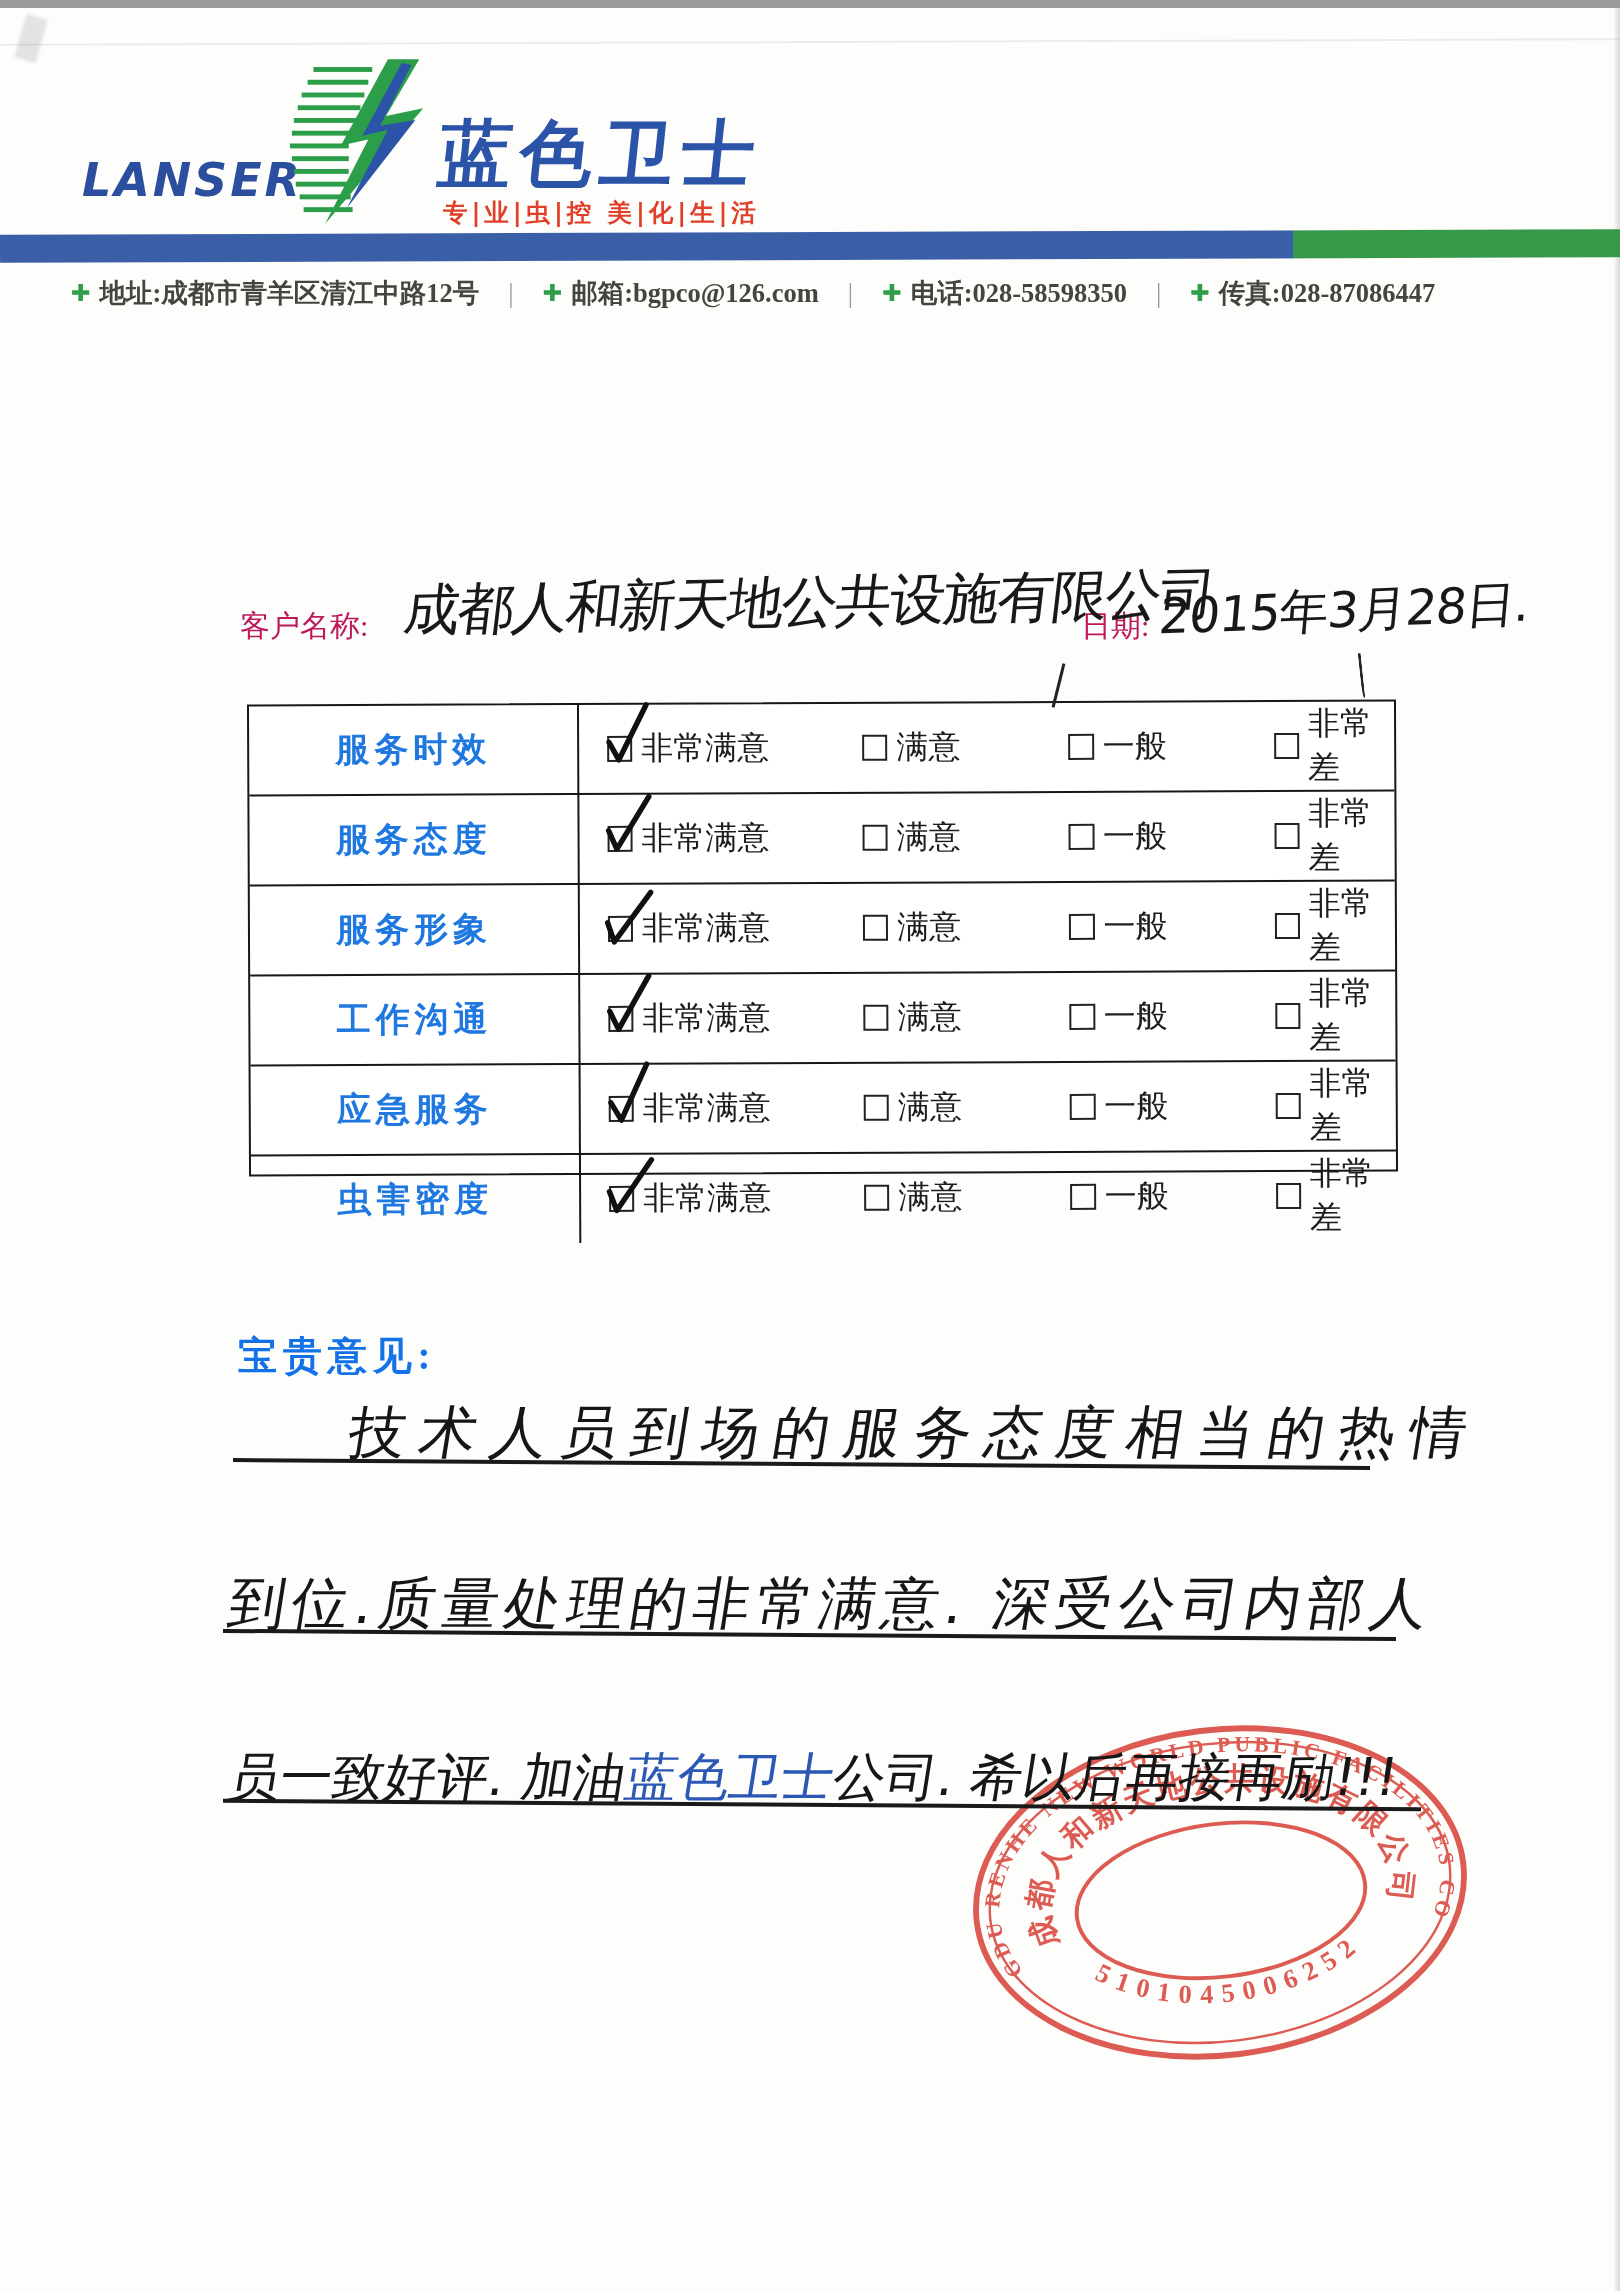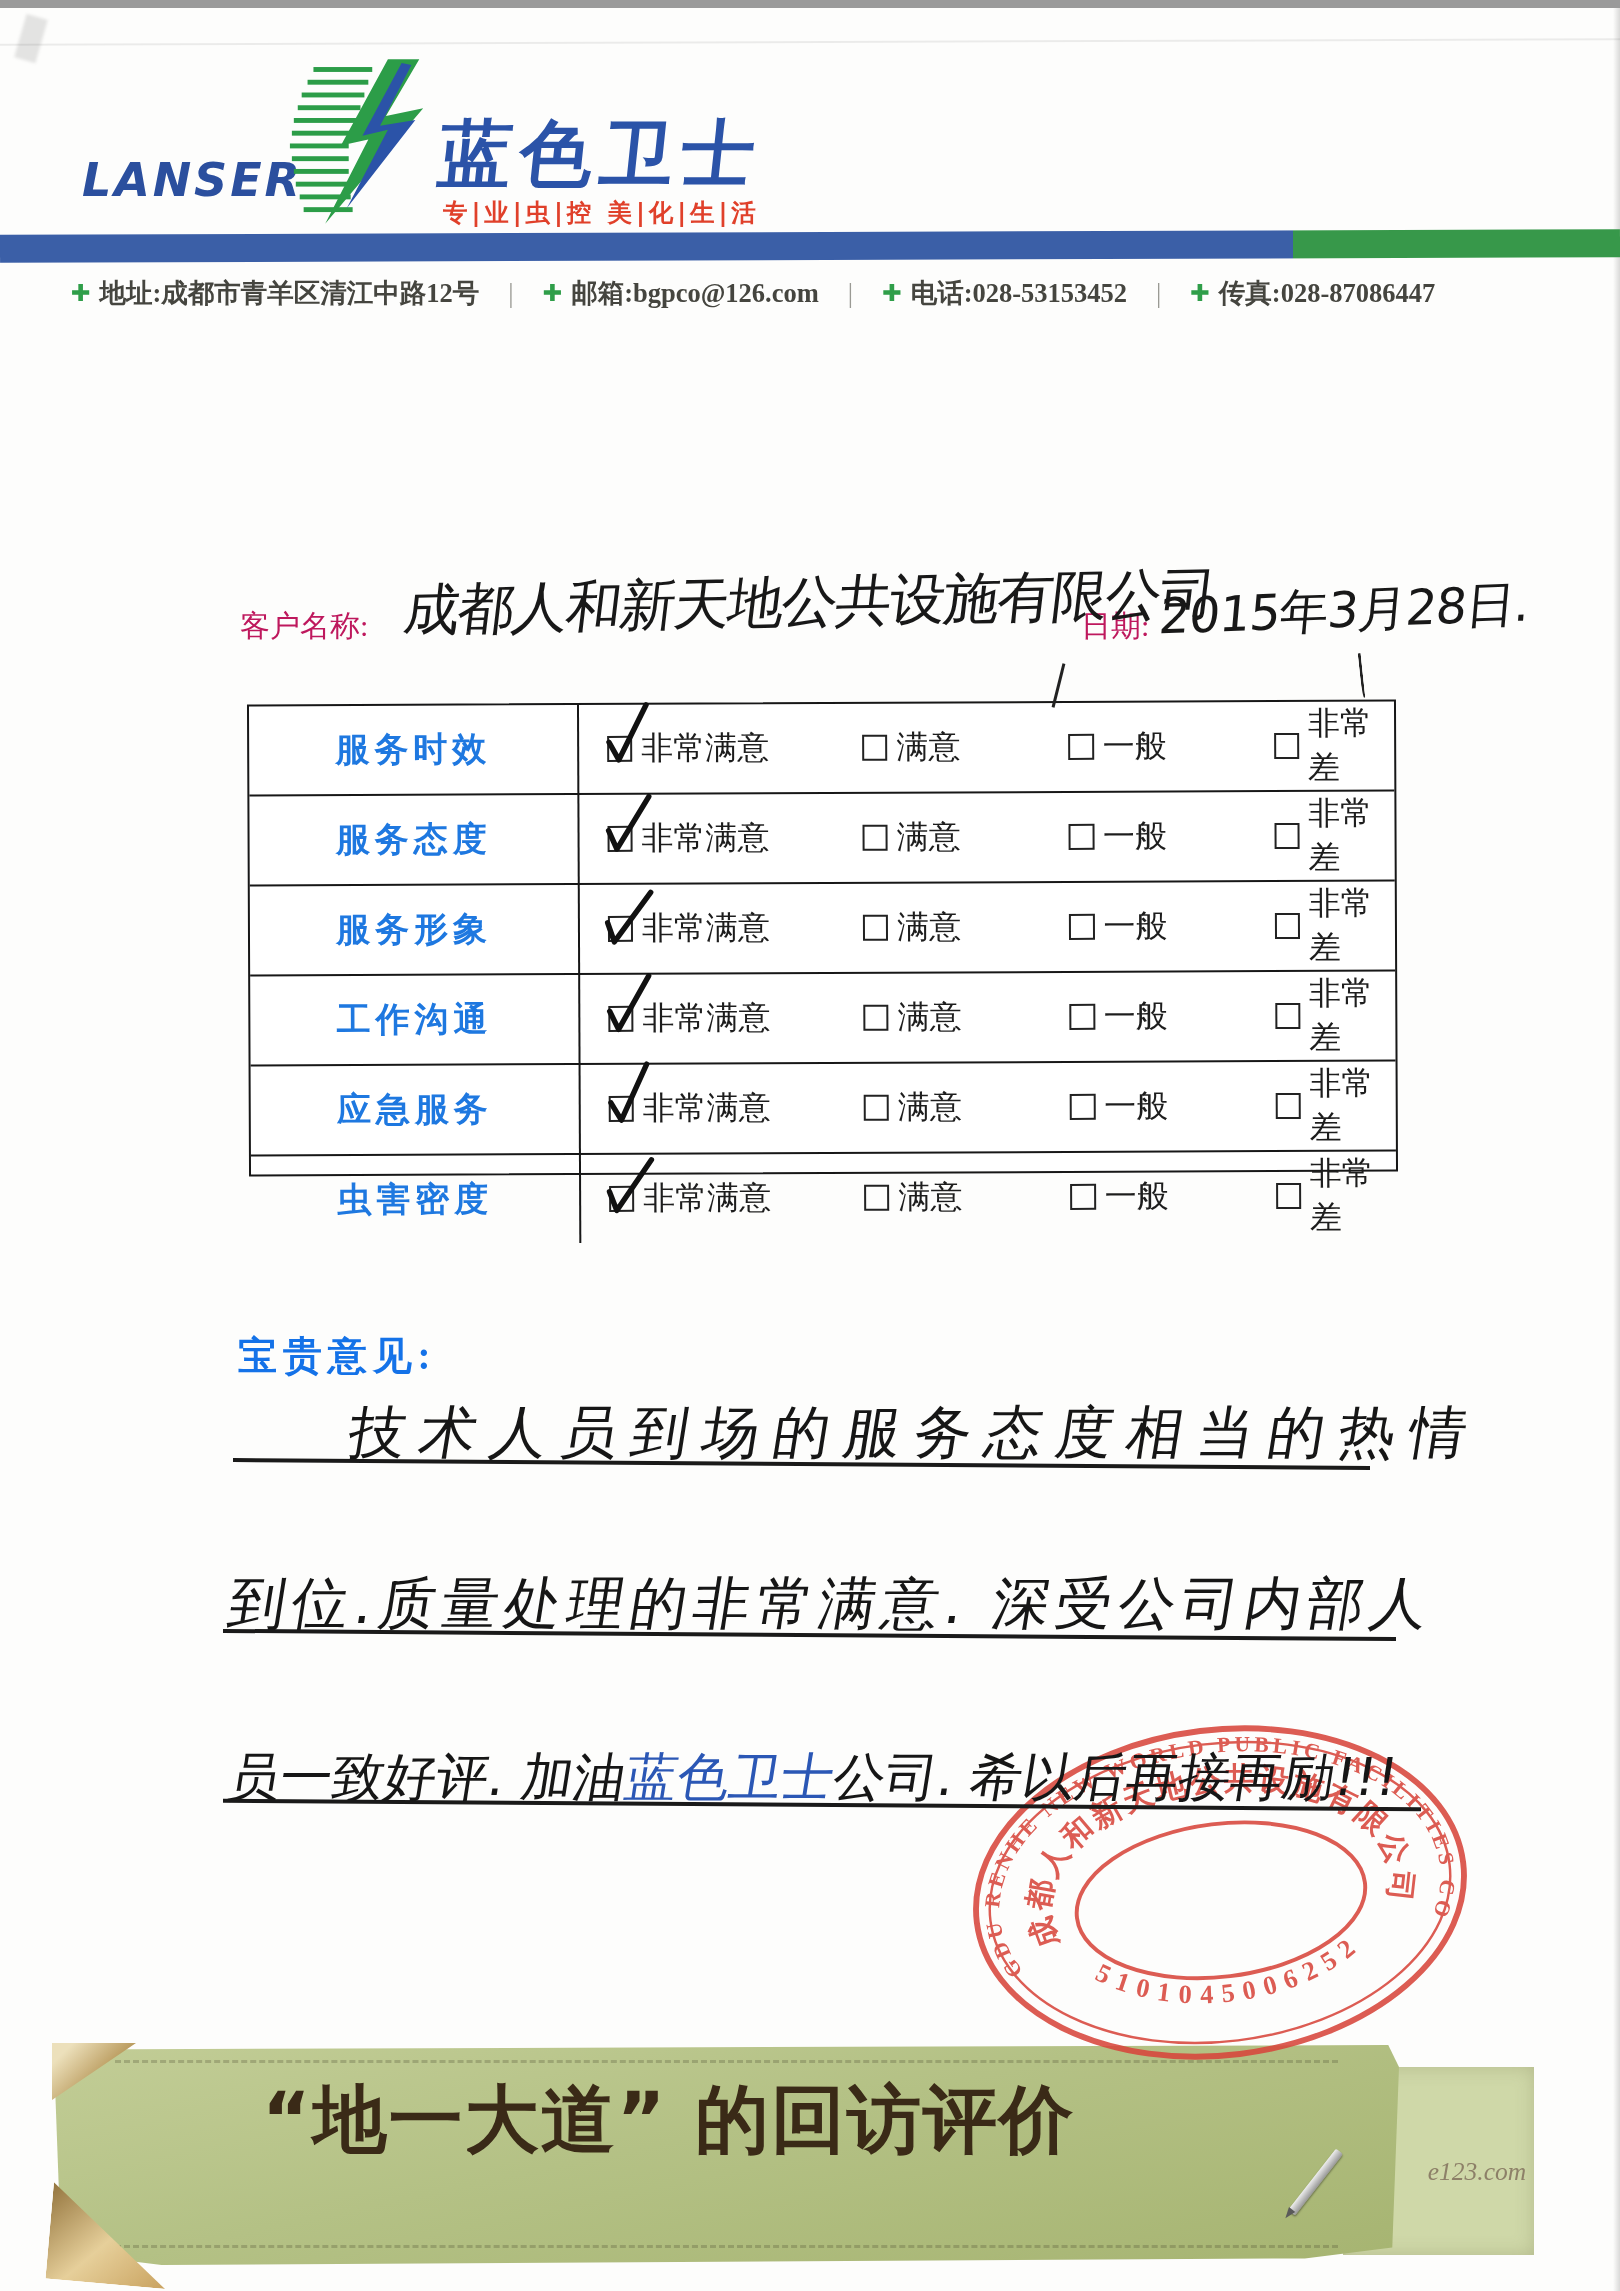--- a/index.html
+++ b/index.html
@@ -157,21 +157,21 @@
         <span>地址:成都市青羊区清江中路12号</span>
       </span>
       <span class="contact-sep">|</span>
       <span class="contact-item">
         <span class="plus-icon">✚</span>
         <span>邮箱:bgpco@126.com</span>
       </span>
       <span class="contact-sep">|</span>
       <span class="contact-item">
         <span class="plus-icon">✚</span>
-        <span>电话:028-53153452</span>
+        <span>电话:028-58598350</span>
       </span>
       <span class="contact-sep">|</span>
       <span class="contact-item">
         <span class="plus-icon">✚</span>
         <span>传真:028-87086447</span>
       </span>
     </div>
 
 
   <span class="printed lbl-customer">客户名称:</span>
@@ -357,28 +357,15 @@
       <path id="arcNum" d="M 92 215 A 180 112 0 0 0 428 215" fill="none"></path>
     </defs>
     <ellipse cx="260" cy="175" rx="250" ry="166" stroke-width="6"></ellipse>
     <ellipse cx="260" cy="175" rx="236" ry="152" stroke-width="2.5"></ellipse>
     <ellipse cx="260" cy="183" rx="148" ry="78" stroke-width="4"></ellipse>
     <text class="en" text-anchor="middle"><textPath href="#arcEn" startOffset="50%">CHENGDU RENHE NEW WORLD PUBLIC FACILITIES CO. LTD.</textPath></text>
     <text class="cnt" text-anchor="middle"><textPath href="#arcCn" startOffset="50%">成都人和新天地公共设施有限公司</textPath></text>
     <text class="num" text-anchor="middle"><textPath href="#arcNum" startOffset="50%">5101045006252</textPath></text>
   </svg>
 
-  <div class="banner">
-    <div class="banner-ext">
-      <div class="banner-watermark">e123.com</div>
-    </div>
-    <div class="banner-body">
-      <div class="stitch stitch-top"></div>
-      <div class="stitch stitch-bottom"></div>
-      <div class="banner-title">“地一大道” 的回访评价</div>
-    </div>
-    <div class="curl-top"></div>
-    <div class="curl-bottom"></div>
-    <div class="pencil"></div>
-  </div>
 
 </div>
 
 
 </body></html>

